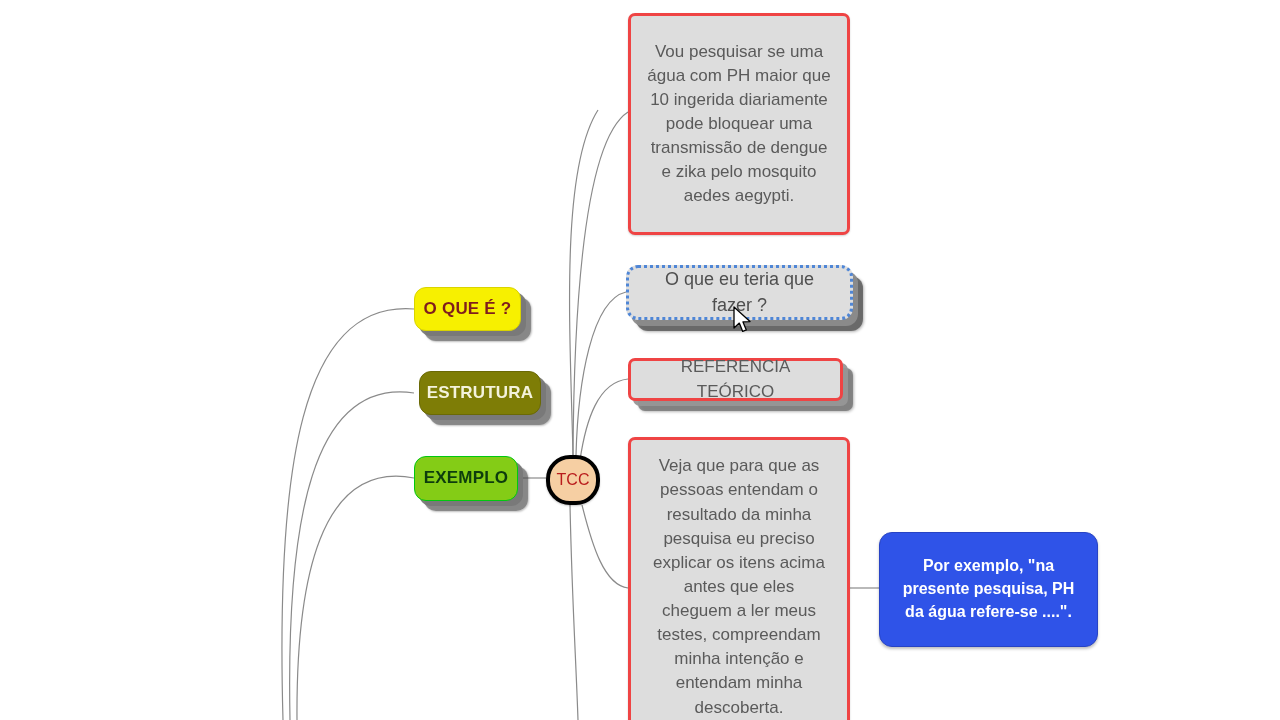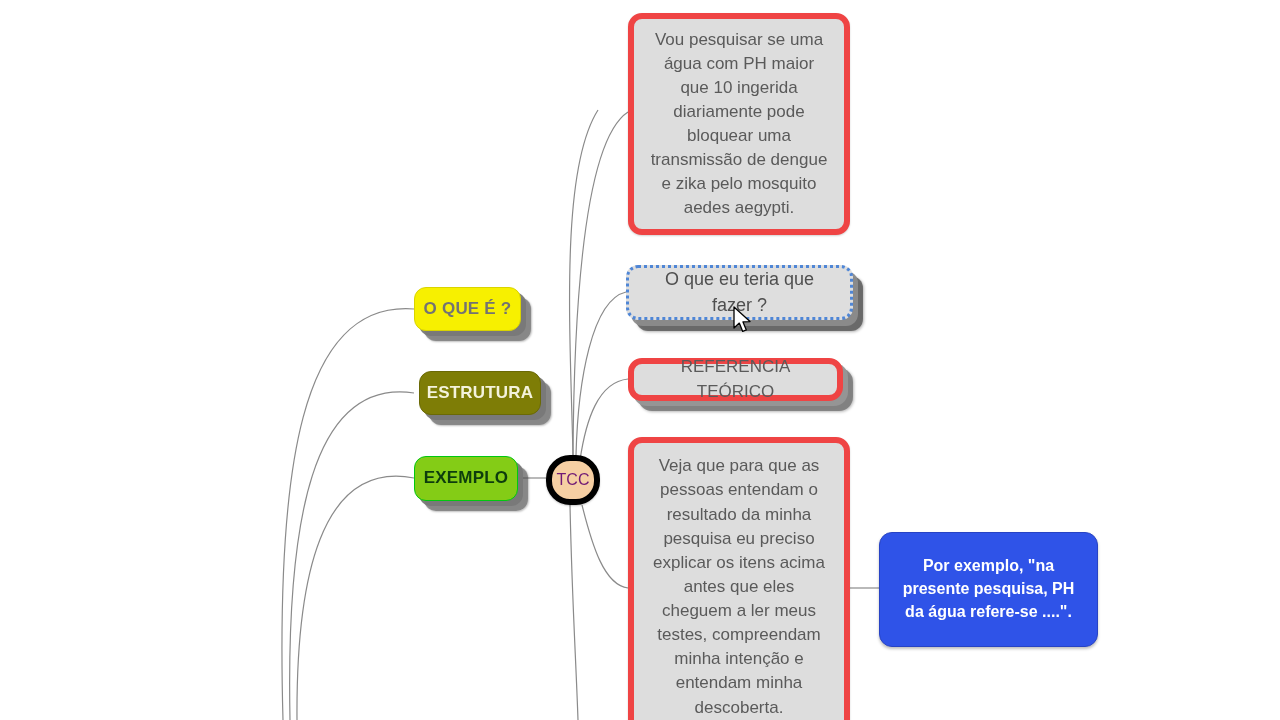--- a/index.html
+++ b/index.html
@@ -42,49 +42,49 @@
     font-size: 17px;
     font-weight: bold;
     letter-spacing: .2px;
     box-shadow:
        5px 5px 0 0 rgba(120,120,120,0.95),
       10px 10px 0 0 rgba(90,90,90,0.55),
       11px 11px 2px 0 rgba(0,0,0,0.25);
   }
   .bubble-yellow {
     background: #f7f000;
-    color: #737373;
+    color: #7f1d1d;
     border: 1px solid #d9d400;
   }
   .bubble-olive {
     background: #7e7d06;
     color: #f4f3dc;
     border: 1px solid #6a6905;
   }
   .bubble-green {
     background: #84cc16;
     color: #0d3d0d;
     border: 1px solid #00c810;
   }
 
   
   .root-node {
     background: #f6cfa3;
-    border: 6px solid #000000;
+    border: 4px solid #000000;
     border-radius: 24px;
-    color: #701a75;
+    color: #b91c1c;
     font-size: 16px;
     box-shadow: 0 1px 2px rgba(0,0,0,0.22);
   }
 
   
   .card-grey {
     background: #dddddd;
-    border: 6px solid #ef4444;
-    border-radius: 14px;
+    border: 3px solid #ef4444;
+    border-radius: 7px;
     color: #5a5a5a;
     font-size: 17px;
     padding: 12px 16px;
     box-shadow: 0 1px 2px rgba(0,0,0,0.18);
   }
   .card-grey.stacked {
     box-shadow:
        5px 5px 0 0 rgba(150,150,150,0.95),
       10px 10px 0 0 rgba(105,105,105,0.7),
       11px 11px 3px 0 rgba(0,0,0,0.28);

